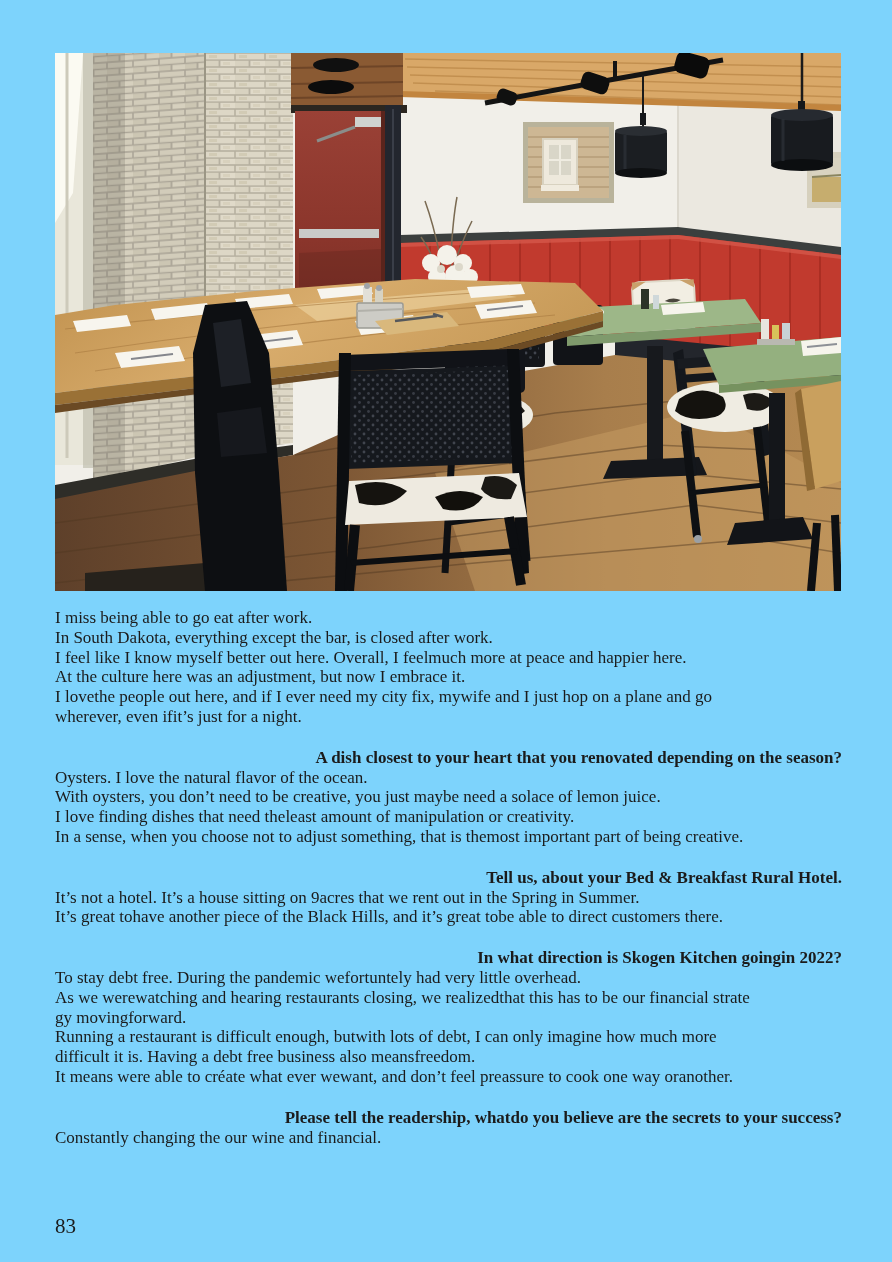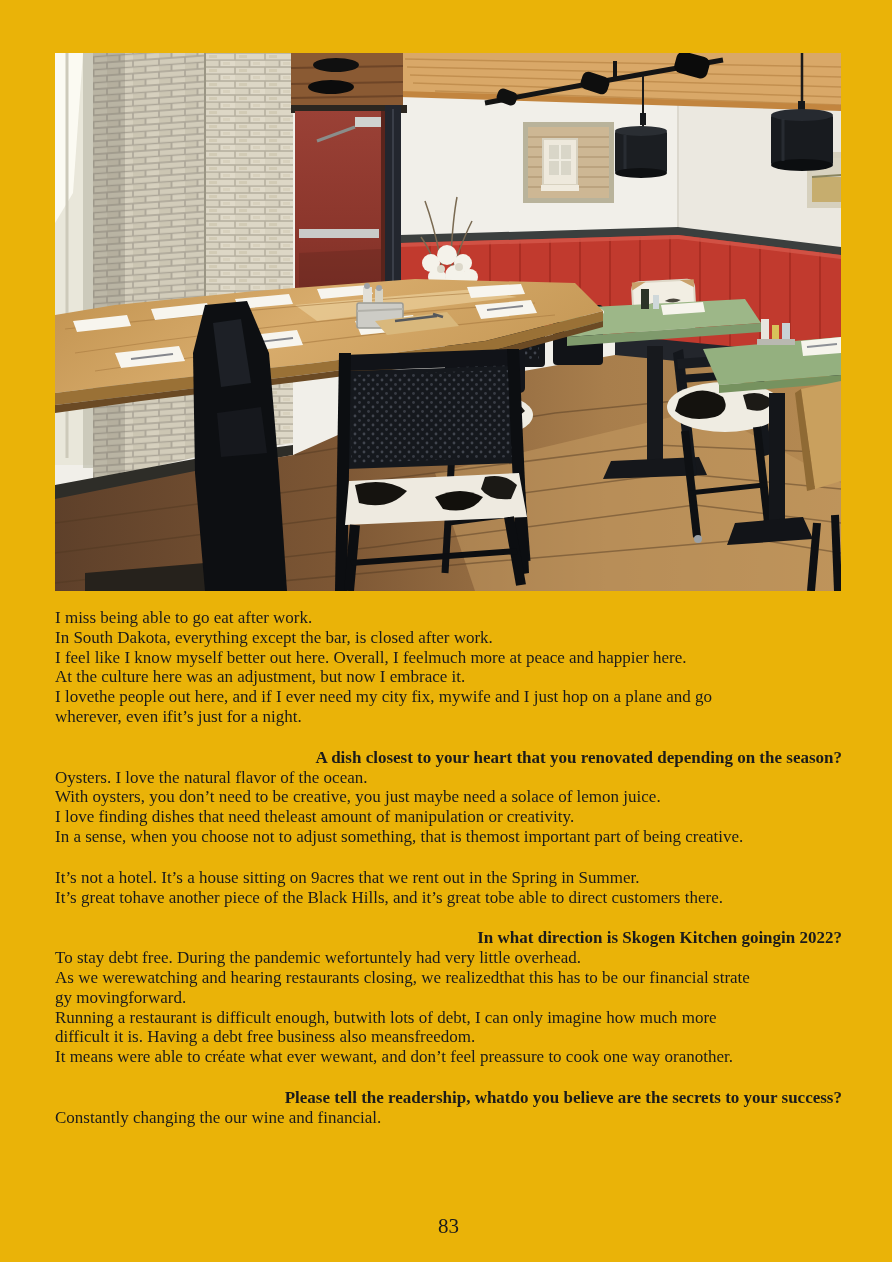--- a/index.html
+++ b/index.html
@@ -1,35 +1,35 @@
 <!DOCTYPE html>
 <html><head>
 <meta charset="utf-8">
 <style>
   html,body { margin:0; padding:0; background:#ffffff; }
   .page {
-    position:relative; width:892px; height:1262px; background:#eab308;
+    position:relative; width:892px; height:1262px; background:#7dd3fc;
     font-family:"Liberation Serif", serif; overflow:hidden;
   }
   .photo {
     position:absolute; left:55px; top:53px; width:786px; height:538px;
     overflow:hidden; background:#f1efe9;
   }
   .photo svg { display:block; width:100%; height:100%; }
   .article {
     position:absolute; left:55px; top:608px; width:787px;
     font-size:17px; line-height:19.8px; color:#1b1b1b;
   }
   .para { margin:0 0 21px 0; }
   .line { white-space:nowrap; }
   .q { font-weight:bold;text-align:right; }
   .qjust { white-space:normal; text-align:justify; }
   .pagenum {
     position:absolute; left:55px; top:1214px; width:787px;
-    text-align:center; font-size:21px; color:#1b1b1b;
+    font-size:21px; color:#1b1b1b;
   }
 </style>
 </head>
 <body>
 
 <div class="page">
 
   <div class="photo">
     <svg viewBox="0 0 786 538" preserveAspectRatio="none">
       <defs>
@@ -388,20 +388,21 @@
 
     <div class="para">
       <div class="line q">A dish closest to your heart that you renovated depending on the season?</div>
       <div class="line">Oysters. I love the natural flavor of the ocean.</div>
       <div class="line">With oysters, you don’t need to be creative, you just maybe need a solace of lemon juice.</div>
       <div class="line">I love finding dishes that need theleast amount of manipulation or creativity.</div>
       <div class="line">In a sense, when you choose not to adjust something, that is themost important part of being creative.</div>
     </div>
 
     <div class="para">
+      <div class="line q">Tell us, about your Bed &amp; Breakfast Rural Hotel.</div>
       <div class="line">It’s not a hotel. It’s a house sitting on 9acres that we rent out in the Spring in Summer.</div>
       <div class="line">It’s great tohave another piece of the Black Hills, and it’s great tobe able to direct customers there.</div>
     </div>
 
     <div class="para">
       <div class="line q">In what direction is Skogen Kitchen goingin 2022?</div>
       <div class="line">To stay debt free. During the pandemic wefortuntely had very little overhead.</div>
       <div class="line">As we werewatching and hearing restaurants closing, we realizedthat this has to be our financial strate</div>
       <div class="line">gy movingforward.</div>
       <div class="line">Running a restaurant is difficult enough, butwith lots of debt, I can only imagine how much more</div>

